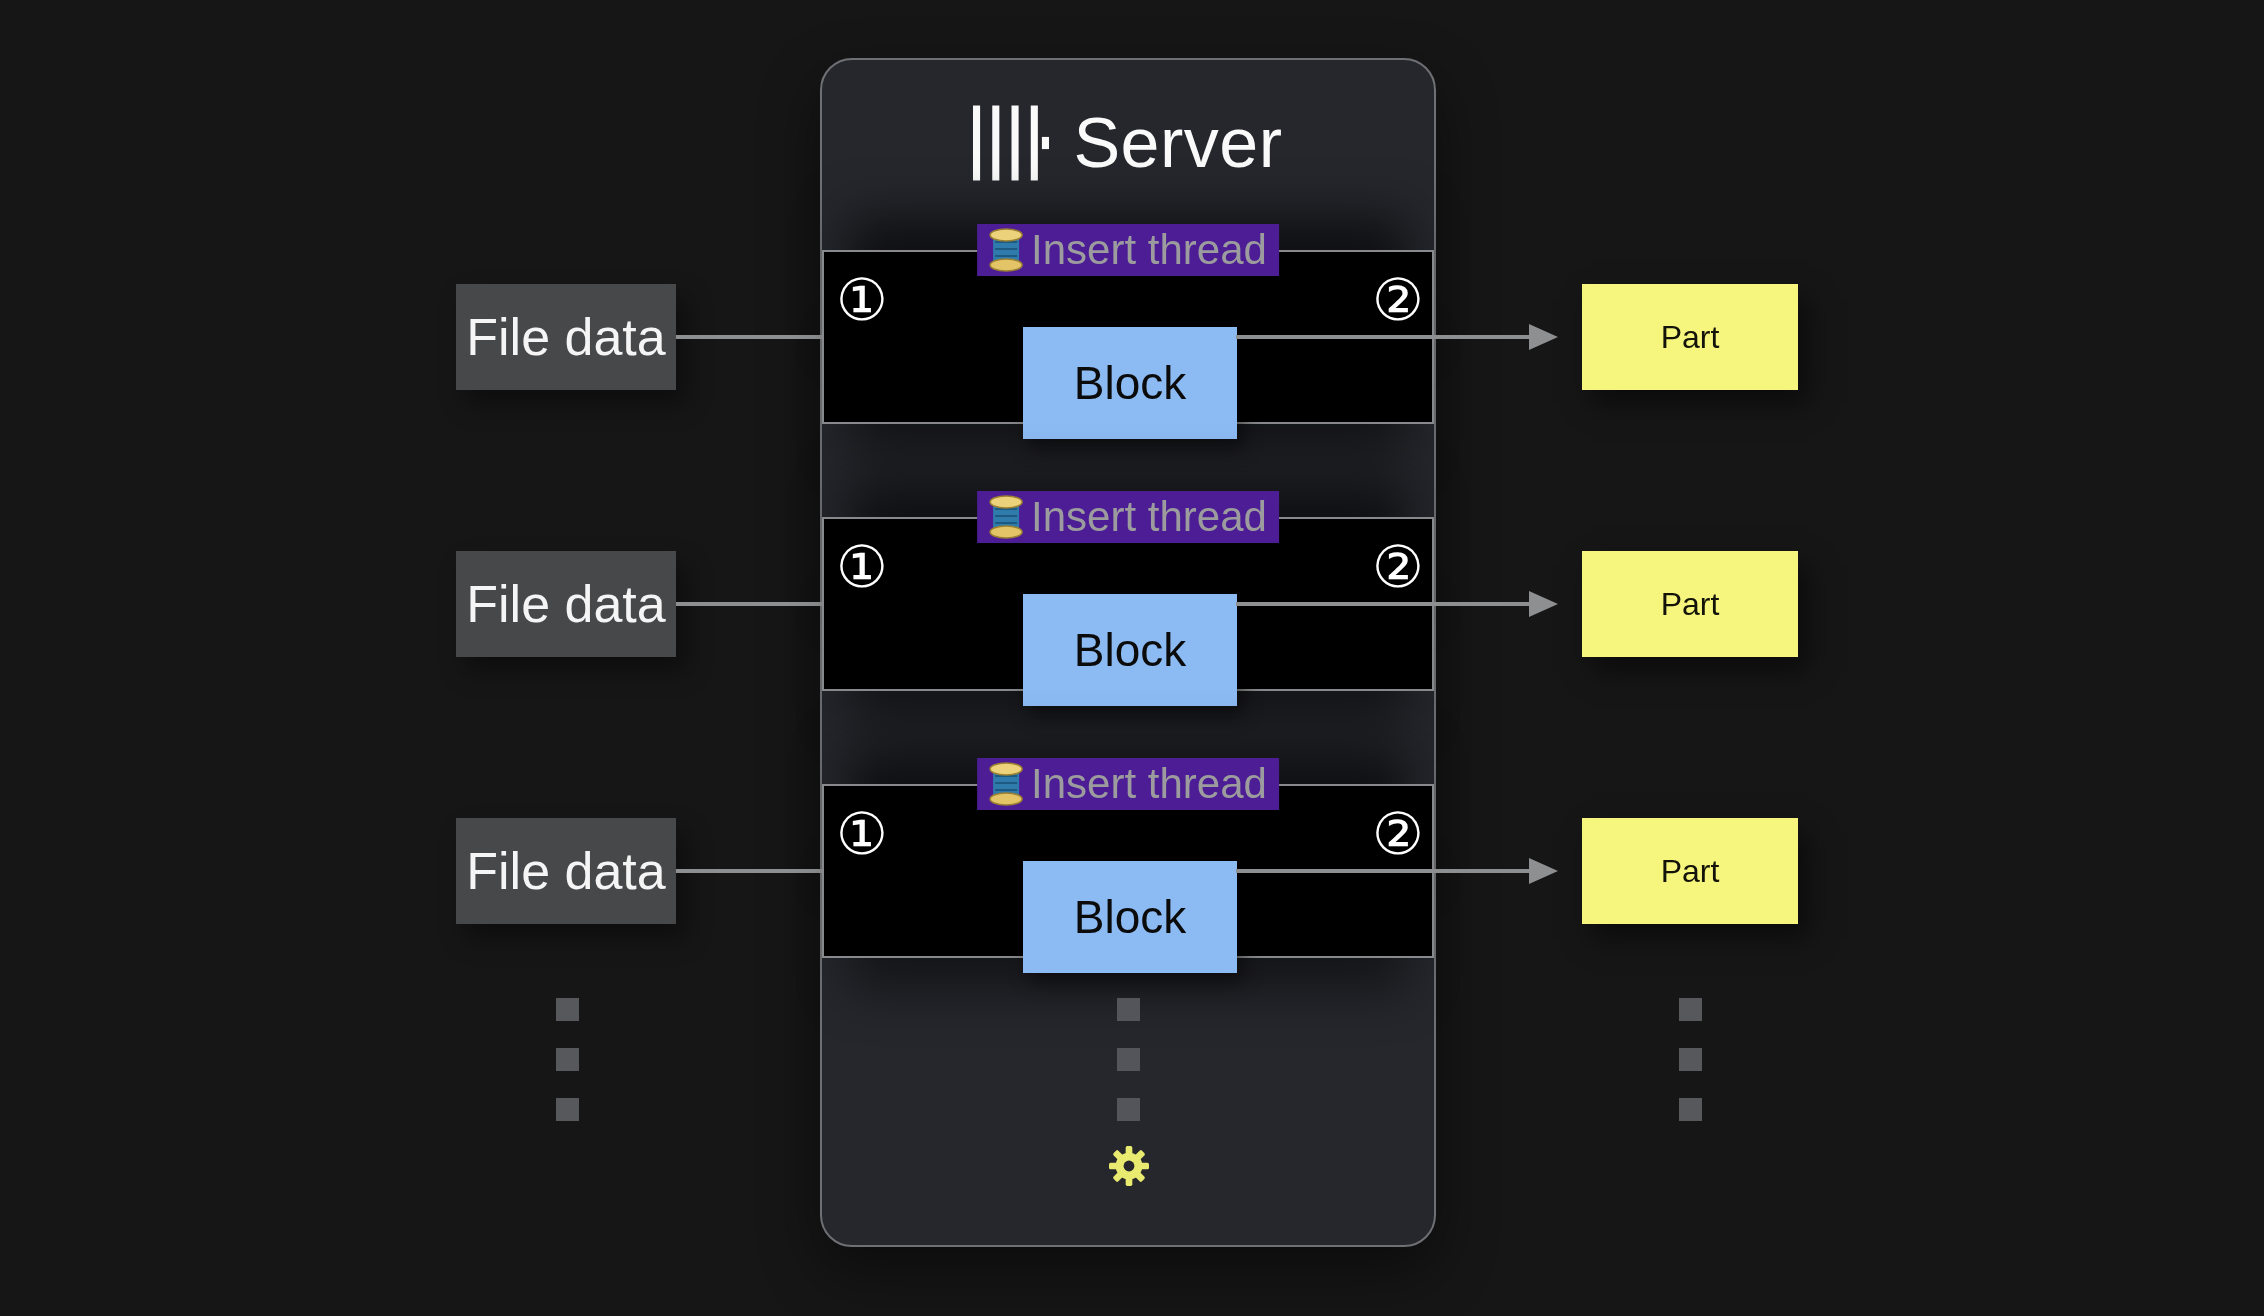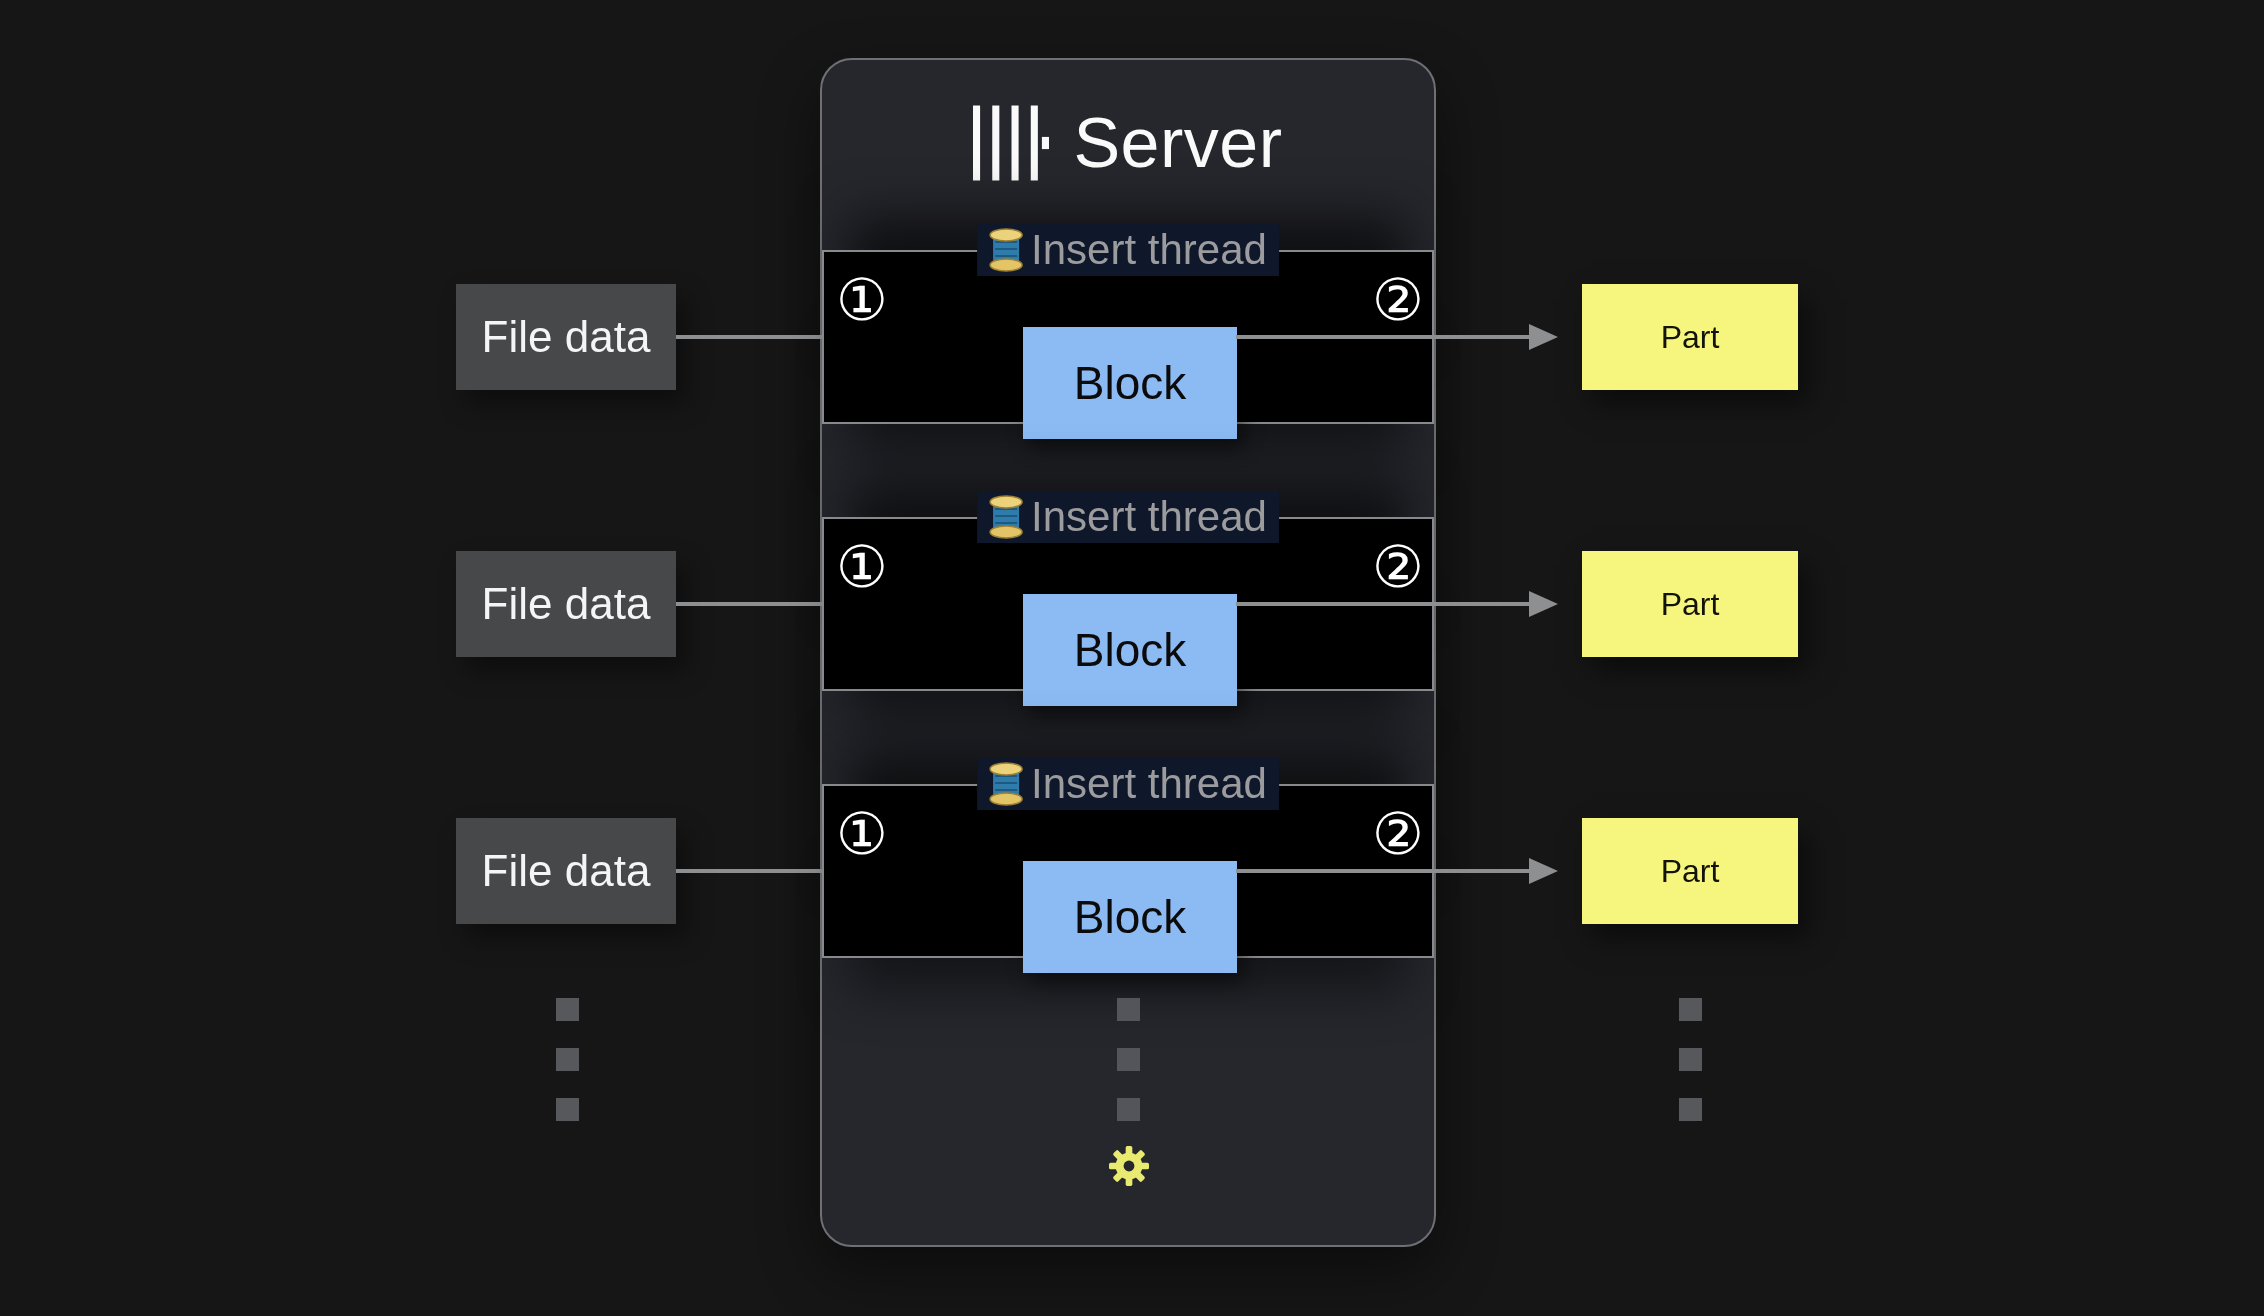--- a/index.html
+++ b/index.html
@@ -31,41 +31,41 @@
   }
 
   
   .row{position:absolute;left:0;width:2264px;height:174px;}
   .row.r0{top:250px}.row.r1{top:517px}.row.r2{top:784px}
 
   .io-box{
     position:absolute;top:34px;height:106px;
     display:flex;align-items:center;justify-content:center;
     box-sizing:border-box;
-    font-size:44px;
+    font-size:52px;
   }
   .filedata{
     left:456px;width:220px;background:#47484a;color:#f5f5f5;
     box-shadow:10px 14px 24px rgba(0,0,0,.4);
   }
   .part{
     left:1582px;width:216px;background:#f6f67f;color:#131309;
     font-size:32px;
     box-shadow:10px 14px 26px rgba(0,0,0,.5);
   }
 
   .blackbox{
     position:absolute;left:822px;top:0;width:612px;height:174px;
     background:#000;border:2px solid #88898c;box-sizing:border-box;
     box-shadow:0 -60px 50px -26px rgba(0,0,0,.6),0 60px 50px -26px rgba(0,0,0,.45);
   }
   .legend{
     position:absolute;left:50%;top:-2px;transform:translate(-50%,-50%);
     display:flex;align-items:center;gap:8px;
-    background:#0f172a;padding:2px 12px;
+    background:#4c1d95;padding:2px 12px;
     color:#9c9c9e;font-size:42px;line-height:48px;white-space:nowrap;
   }
   .spool{width:34px;height:46px;flex:0 0 auto;}
 
   .stepnum{
     position:absolute;top:16px;width:64px;text-align:center;
     color:#ffffff;font-family:"DejaVu Sans",sans-serif;
     font-size:58px;line-height:64px;
   }
   .step1{left:6px}

